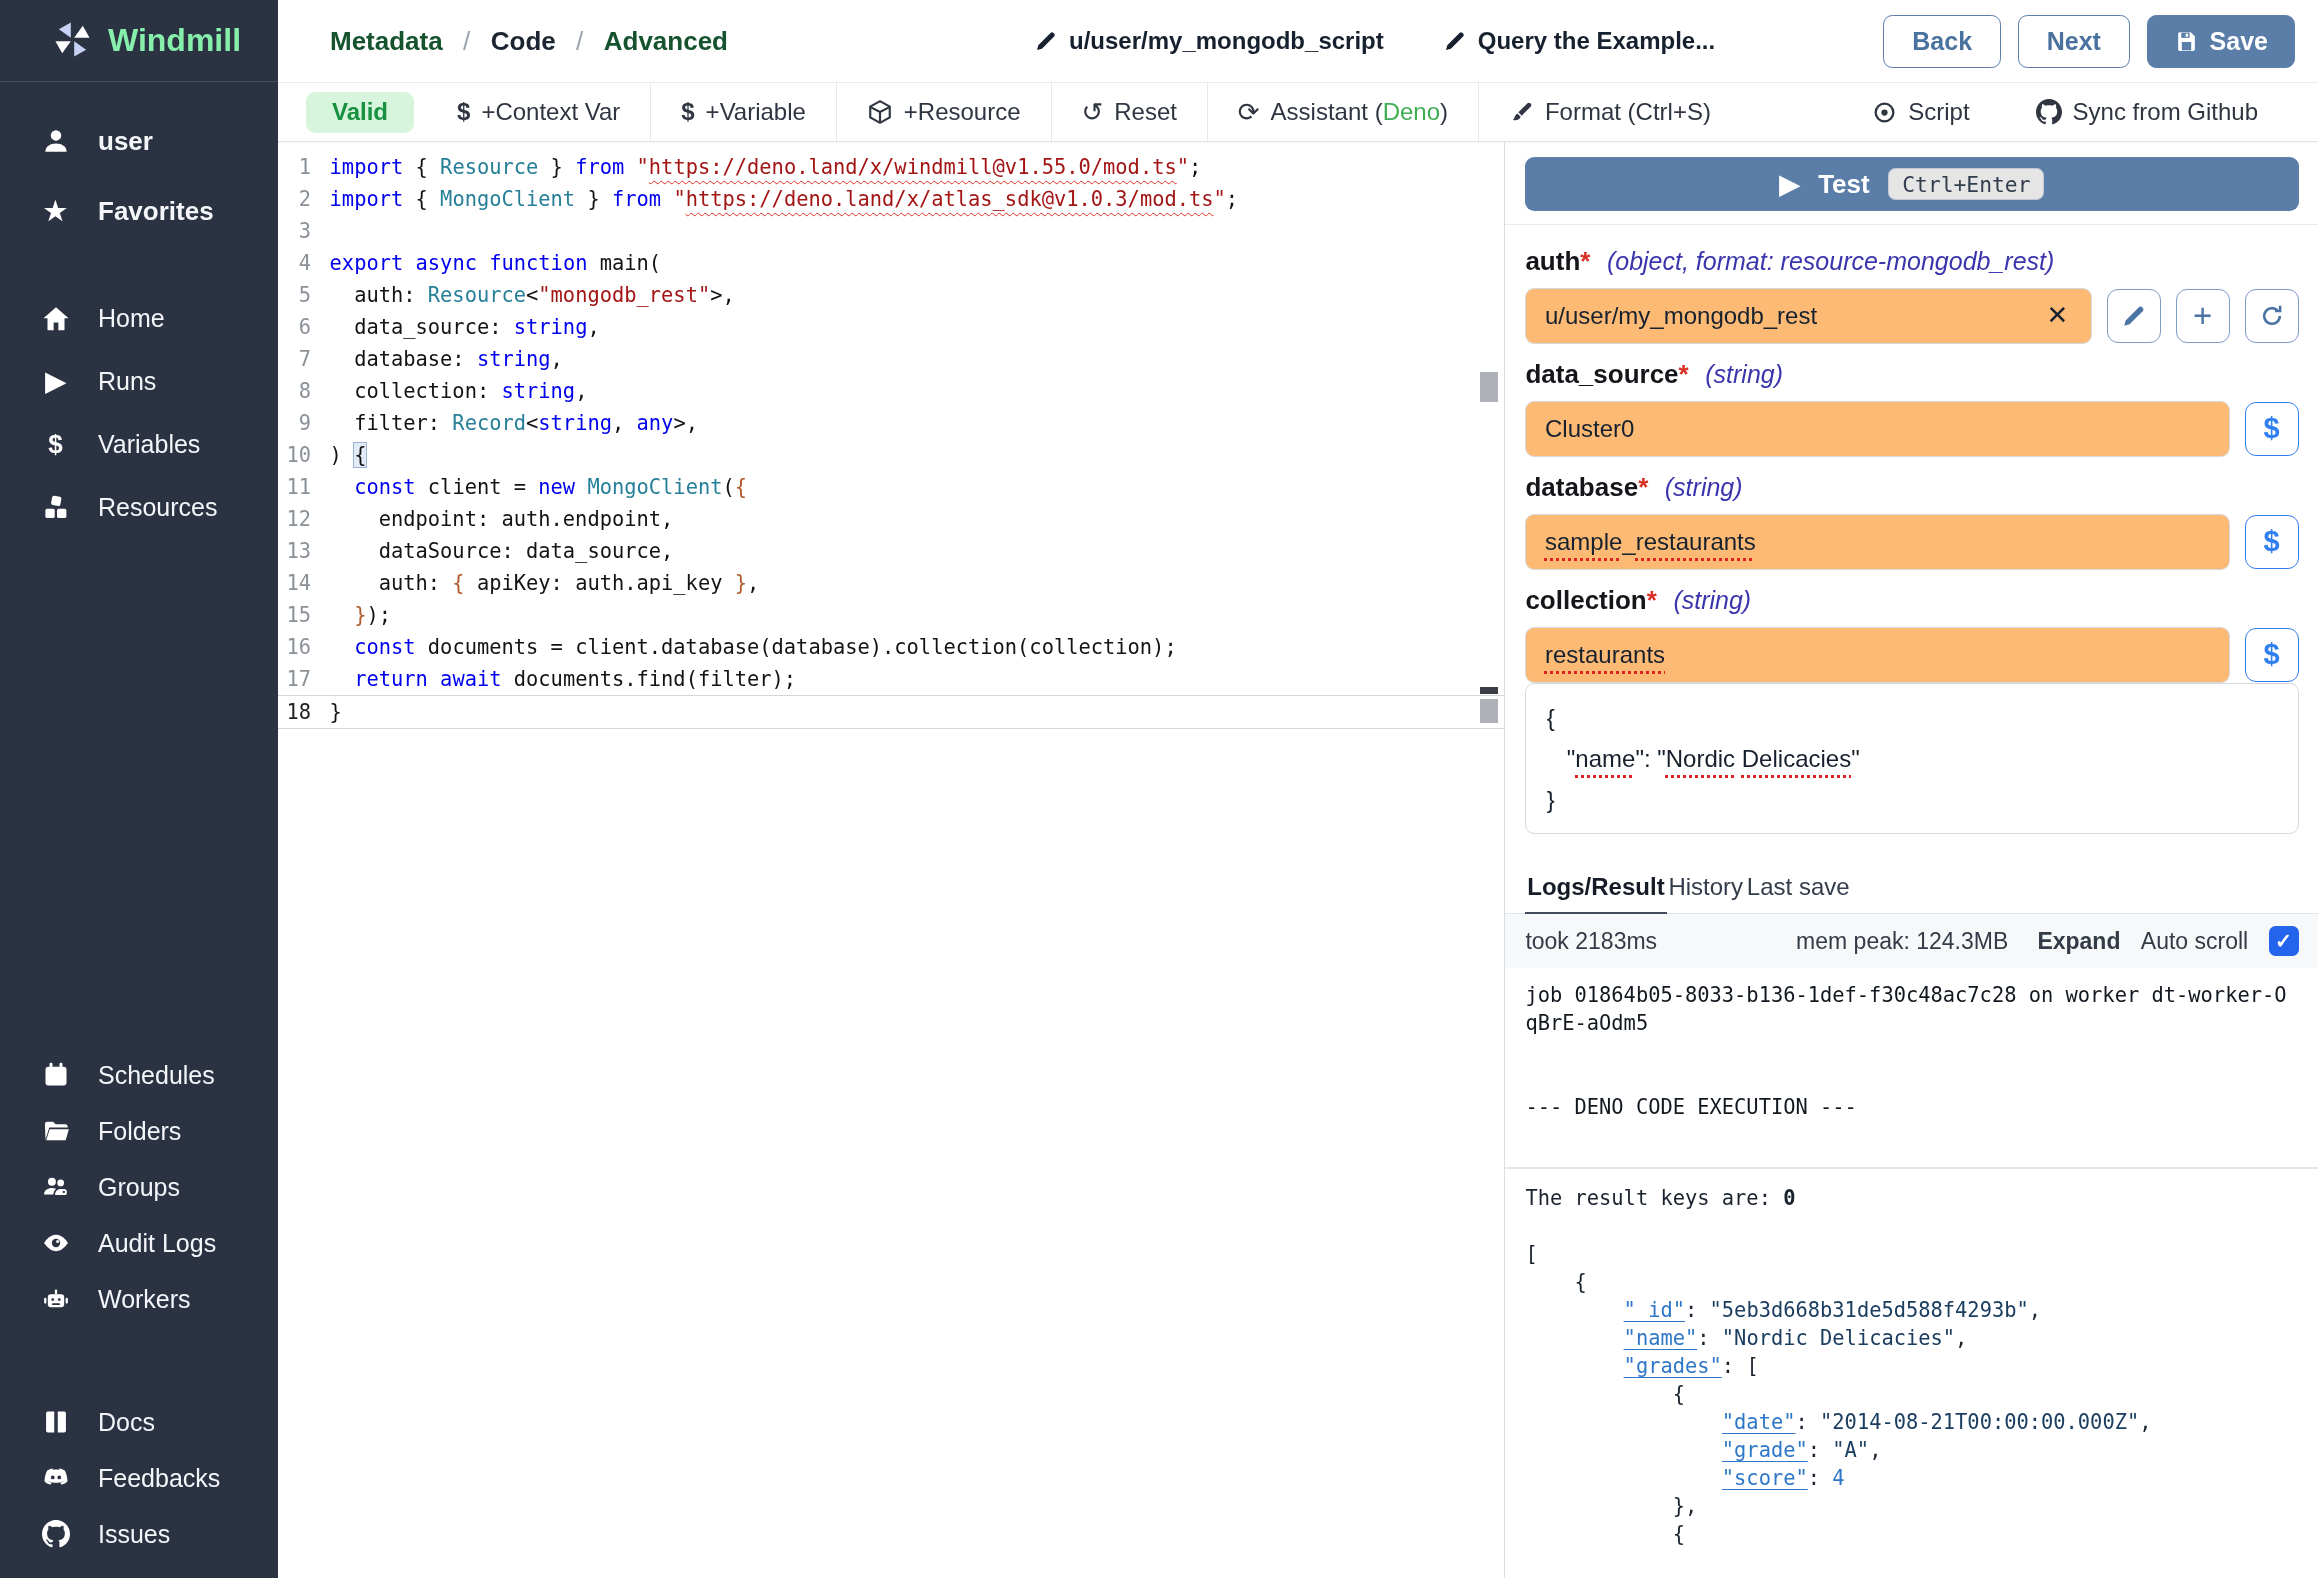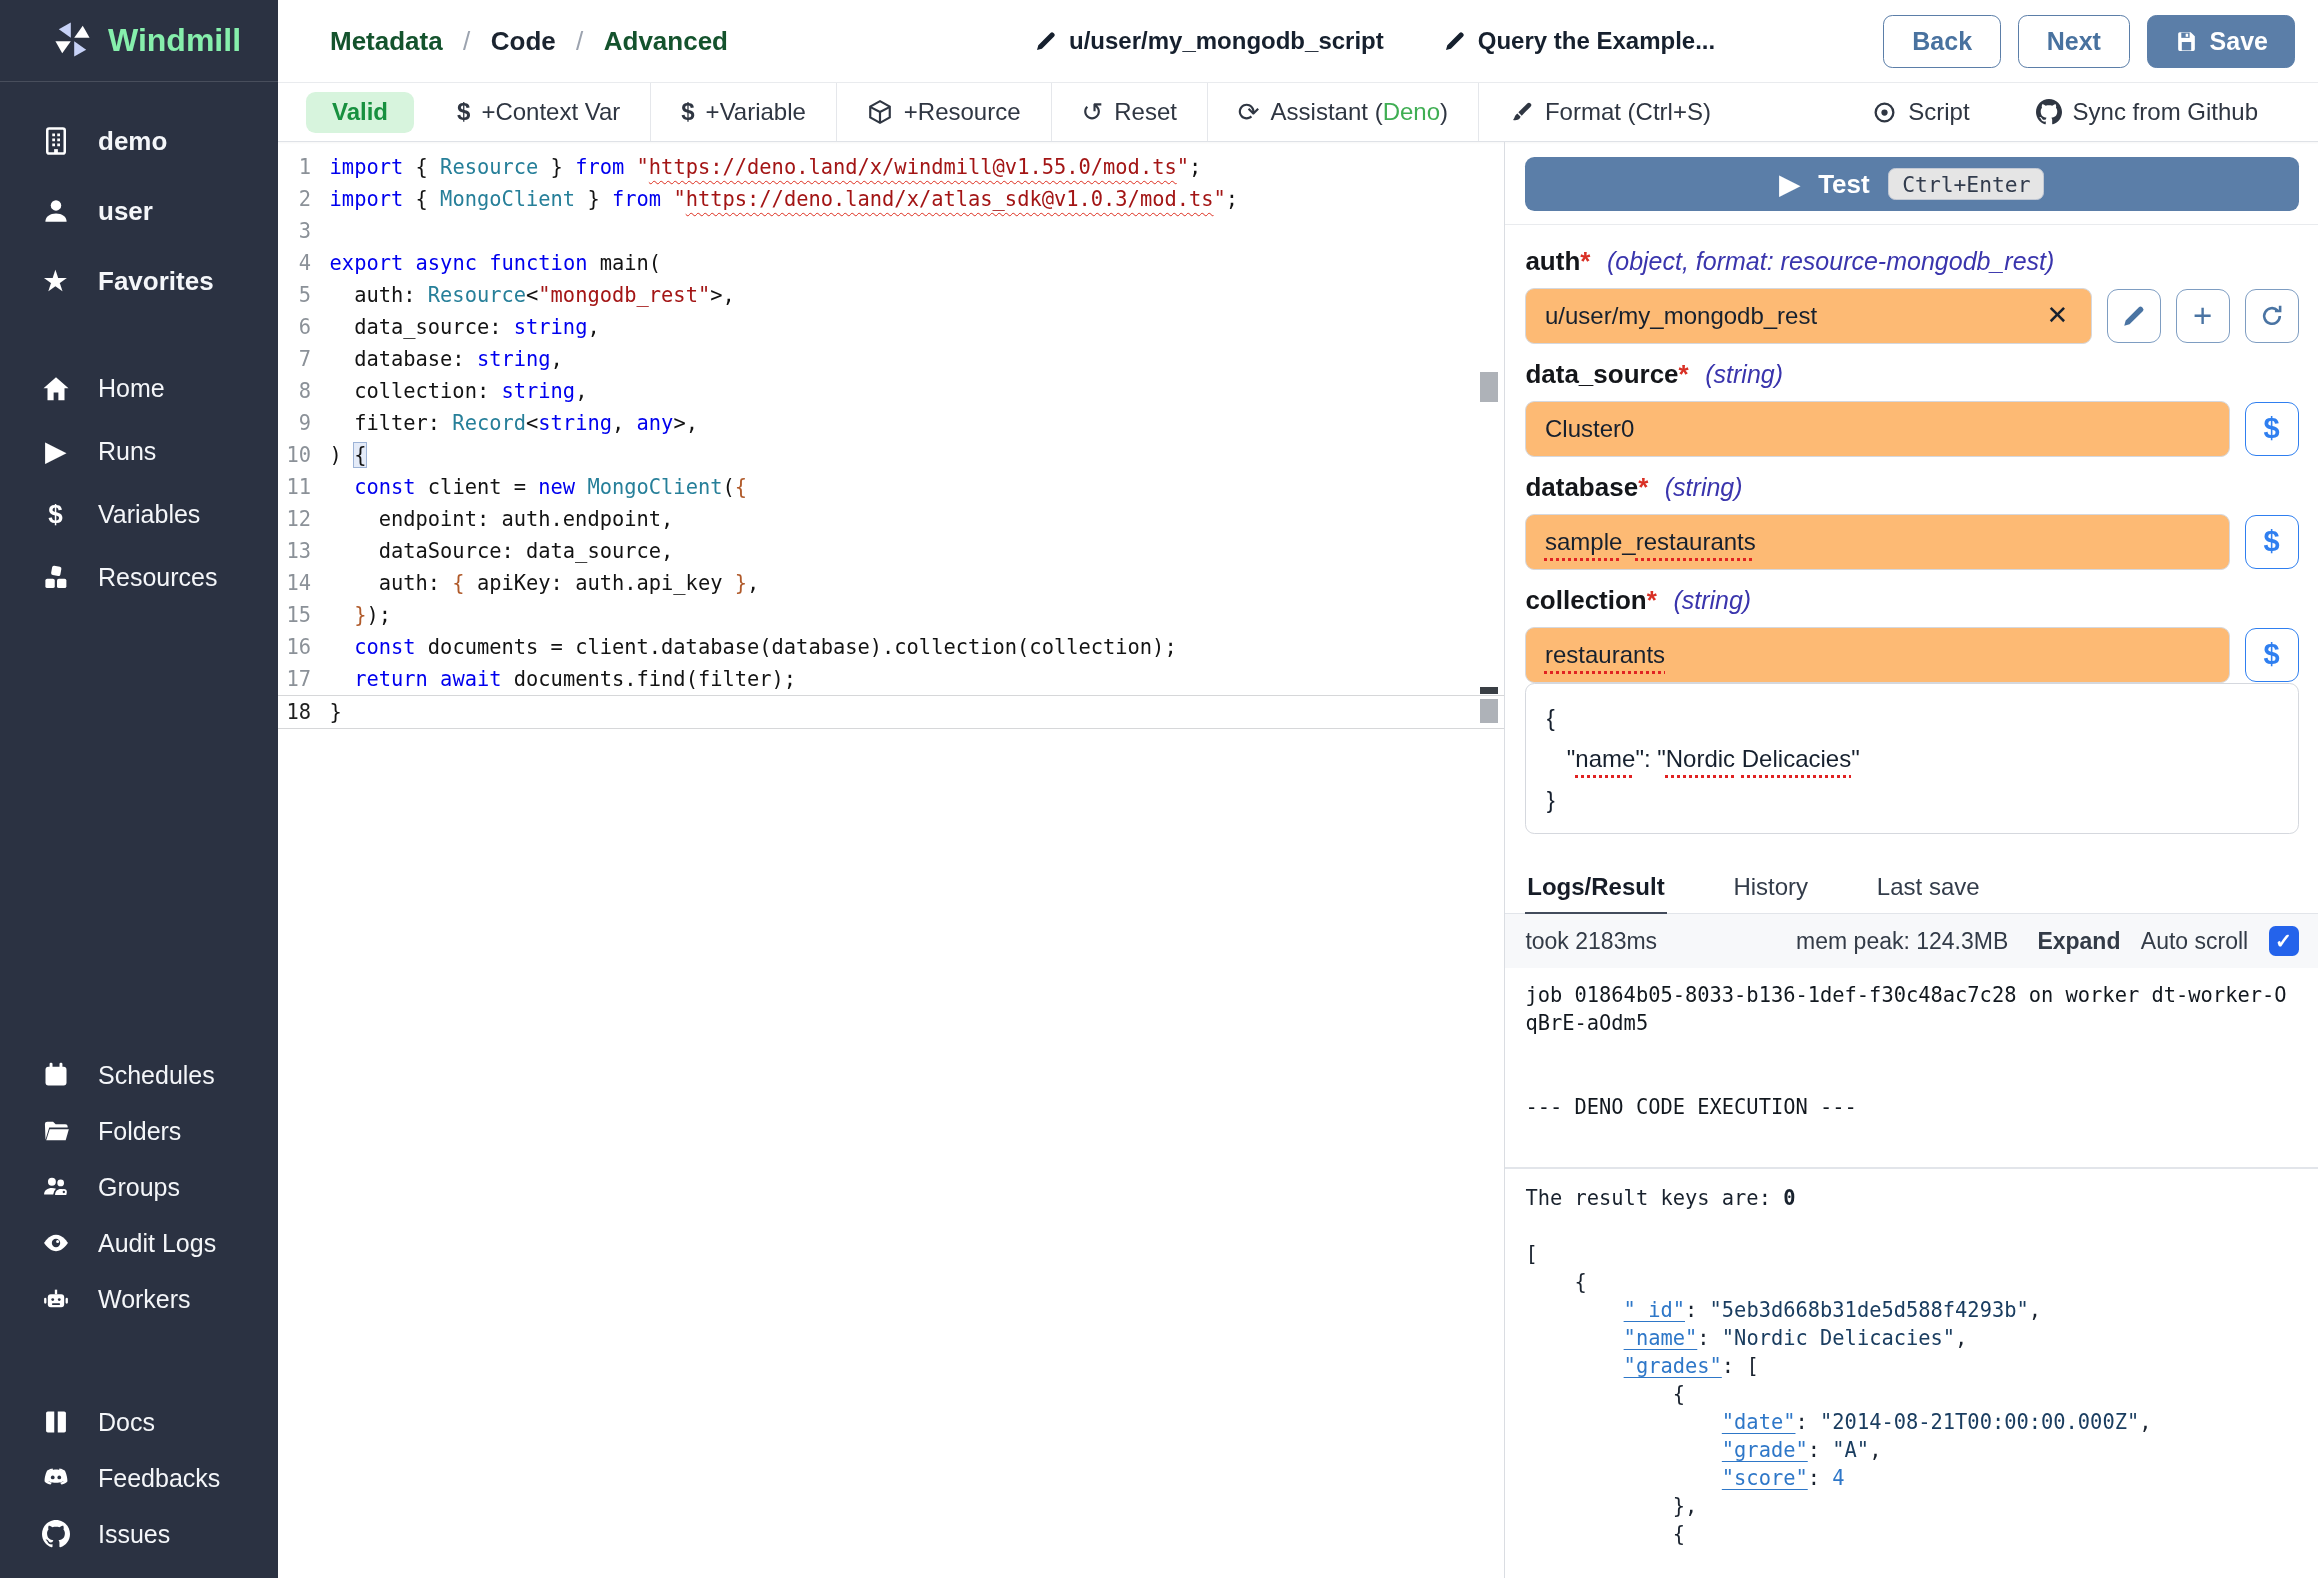--- a/index.html
+++ b/index.html
@@ -115,21 +115,21 @@
   .sqbtn.dollar { border-color:#2f7ff0; color:#2f7ff0; font-size:29px; font-weight:600; }
   .sqbtn.plus { font-size:33px; font-weight:400; }
   .filterbox { border:0.9px solid #d5d8de; border-radius:9.3px; padding:13px 20.4px;
     font-size:24px; line-height:41px; color:#16202e; min-height:150px; cursor:text; }
   .filterbox .tl { white-space:pre-wrap; }
   .tk-fp { color:#16202e; }
   .tk-sp { color:#16202e; text-decoration:underline dotted #e02222 3.2px;
     text-underline-offset:8.3px; }
 
   
-  .tabs { display:flex; gap:65px; padding:0 20.4px; margin-top:30px;
+  .tabs { display:flex; padding:0 20.4px; margin-top:30px;
     border-bottom:1.9px solid #e2e5ea; }
   .tab { font-size:24px; color:#333c4a; font-weight:500; padding:9.3px 1.9px 11px;
     cursor:pointer; border-bottom:3.7px solid transparent; margin-bottom:-1.9px; }
   .tab.active { color:#161c27; font-weight:600; border-bottom-color:#434c5c; }
   .statusbar { background:#f7f8fa; display:flex; align-items:center; padding:12px 20.4px;
     font-size:23px; color:#333b47; }
   .stat-mem { margin-left:139px; }
   .stat-right { margin-left:auto; display:flex; align-items:center; gap:20.4px; }
   .expand { font-weight:700; cursor:pointer; }
   .cb { width:30px; height:30px; background:#2463eb; border-radius:6.5px; color:#fff;
@@ -165,35 +165,20 @@
           <path d="M11 13 L2 13 L6 20 Z" fill="#ffffff"></path>
         </svg>
       </span>
       <span class="logo-text">Windmill</span>
     </div>
 
     <nav class="side-group ws-group">
       <div class="side-item">
         <span class="icon">
           <svg width="30" height="30" viewBox="0 0 24 24" fill="currentColor">
-            <rect x="5" y="2" width="14" height="20" rx="1.5" fill="none" stroke="currentColor" stroke-width="2"></rect>
-            <rect x="9" y="6" width="2.2" height="2.2"></rect>
-              <rect x="13" y="6" width="2.2" height="2.2"></rect>
-            <rect x="9" y="10" width="2.2" height="2.2"></rect>
-              <rect x="13" y="10" width="2.2" height="2.2"></rect>
-            <rect x="9" y="14" width="2.2" height="2.2"></rect>
-              <rect x="13" y="14" width="2.2" height="2.2"></rect>
-            <rect x="10.5" y="18.5" width="3" height="3.5"></rect>
-          </svg>
-        </span>
-        <span>demo</span>
-      </div>
-      <div class="side-item">
-        <span class="icon">
-          <svg width="30" height="30" viewBox="0 0 24 24" fill="currentColor">
             <circle cx="12" cy="7.5" r="4.2"></circle>
             <path d="M3.5 20.5c0-4.2 3.8-6.6 8.5-6.6s8.5 2.4 8.5 6.6z"></path>
           </svg>
         </span>
         <span>user</span>
       </div>
       <div class="side-item">
         <span class="icon txt">★</span>
         <span>Favorites</span>
       </div>

